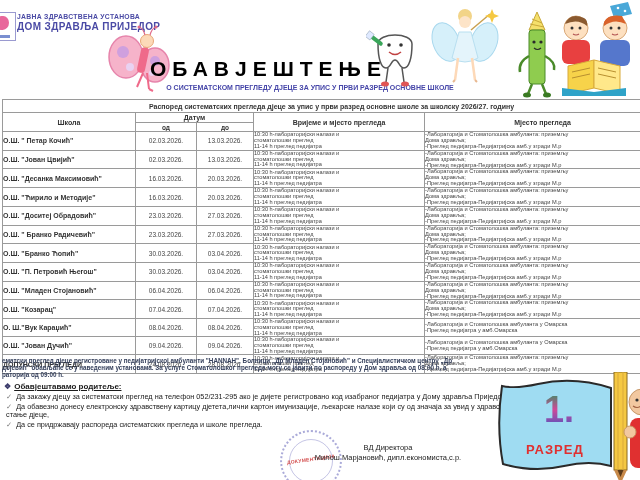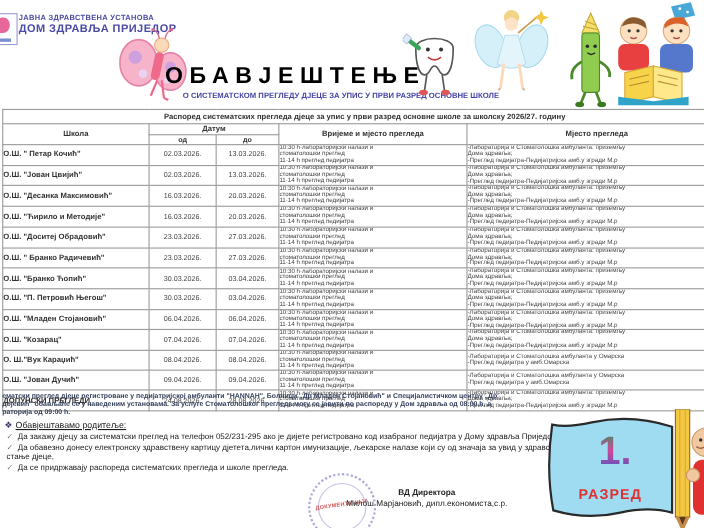--- a/index.html
+++ b/index.html
@@ -25,26 +25,26 @@
   .subhdr th{font-size:6.5px;height:8px;}
   tr.r{height:17px;}
   td.c-school{font-size:7px;font-weight:bold;padding-left:6px;color:#333;}
   td.c-date{font-size:6.5px;text-align:center;color:#444;}
   td.c-time{font-size:5.6px;line-height:5.7px;padding-left:4px;color:#444;}
   td.c-place{font-size:5.7px;line-height:5.9px;padding-left:4px;color:#444;}
   
   .para{position:absolute;left:2px;top:357px;width:700px;font-size:6.3px;font-weight:bold;
         color:#35405c;line-height:7px;white-space:nowrap;}
   .notes{position:absolute;left:4px;top:382px;width:536px;color:#1a1a1a;}
-  .notes .nt{font-size:8px;font-weight:normal;text-decoration:underline;margin-bottom:2px;}
+  .notes .nt{font-size:8px;font-weight:bold;text-decoration:underline;margin-bottom:2px;}
   .notes .marker{color:#3a3a6a;margin-right:3px;text-decoration:none;display:inline-block;}
   .note{font-size:7.3px;line-height:8.6px;margin:1px 0 1px 2px;}
   .check{color:#777;margin-right:4px;}
   .sig{position:absolute;left:268px;top:443px;width:240px;text-align:center;color:#222;}
-  .sig .role{font-size:7.5px;font-weight:bold;}
+  .sig .role{font-size:7.5px;font-weight:normal;}
   .sig .name{font-size:7.5px;margin-top:1px;}
   .stamp{position:absolute;left:280px;top:430px;width:58px;height:58px;border:2px dotted rgba(100,100,185,.55);
          border-radius:50%;}
   .stamp .inner{position:absolute;left:7px;top:7px;right:7px;bottom:7px;border:1px solid rgba(110,110,190,.4);border-radius:50%;}
   .stamp .stxt{position:absolute;left:-6px;top:24px;width:70px;text-align:center;font-size:5px;font-weight:bold;
          color:rgba(205,50,50,.85);transform:rotate(-8deg);letter-spacing:.3px;}
 </style>
 </head>
 <body>
 

